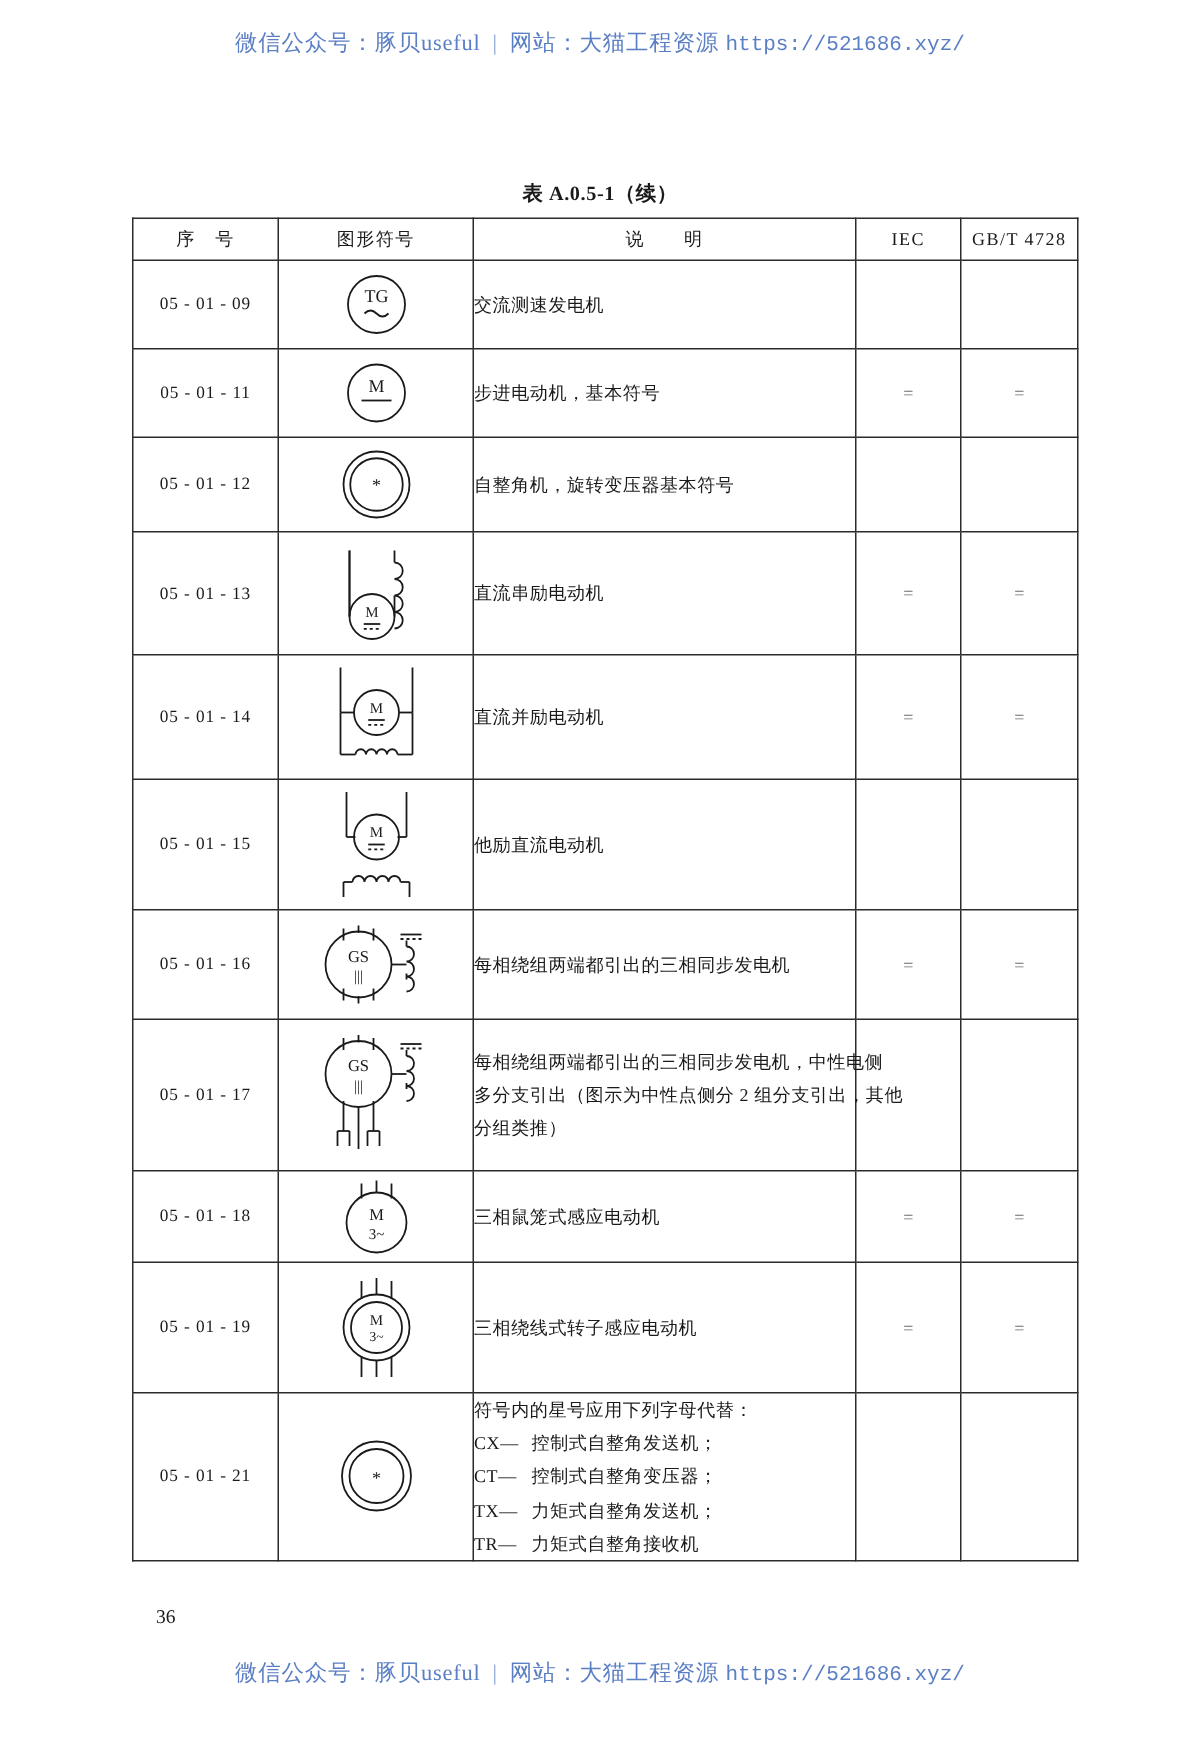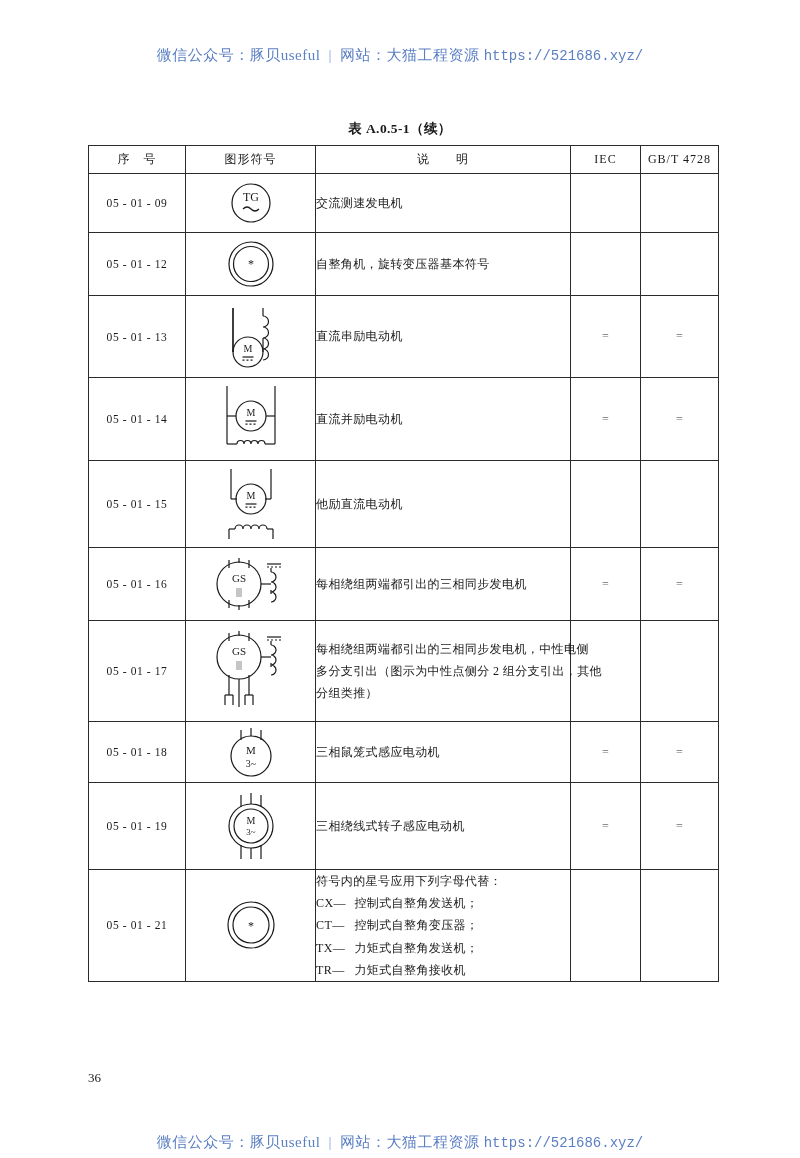--- a/index.html
+++ b/index.html
@@ -15,21 +15,20 @@
   }
   .watermark {
     position: absolute;
     left: 0; right: 0;
     text-align: center;
     color: #5b7fc4;
     font-size: 15px;
     letter-spacing: .5px;
     white-space: nowrap;
     font-family: "Liberation Serif", "DejaVu Serif", serif;
-    margin-top: 27px;
   }
   .watermark .sep { color:#8aa4d8; padding: 0 8px; }
   .watermark .url { font-family: "Liberation Mono","DejaVu Sans Mono",monospace; font-size: 14px; letter-spacing: 0px;}
   #wm-top { top: 19px; }
   #wm-bottom { top: 1106px; }
 
   #table-title {
     position: absolute;
     top: 120px; left: 0; right: 0;
     text-align: center;
@@ -94,21 +93,21 @@
     width: 100%;
   }
   svg { display:block; overflow: visible; }
   svg text {
     font-family: "Liberation Serif","DejaVu Serif",serif;
     fill: #1a1a1a;
   }
 
   #page-number {
     position: absolute;
-    left: 88px;
+    left: 104px;
     top: 1070px;
     font-size: 13px;
     font-family: "Liberation Serif","DejaVu Serif",serif;
   }
 </style>
 </head>
 <body>
 
 <div class="watermark" id="wm-top" style="color: rgb(91, 127, 196);">
   <span>微信公众号：</span><span>豚贝useful</span><span class="sep">|</span><span>网站：</span><span>大猫工程资源</span> <span class="url">https://521686.xyz/</span>
@@ -143,20 +142,37 @@
               <text x="32" y="27" text-anchor="middle" font-size="12">TG</text>
               <path stroke="#1a1a1a" fill="none" stroke-width="1.2" d="M24 35 q 4 -4 8 0 q 4 4 8 0"></path>
             </svg>
           </div>
         </td>
         <td class="cell-desc">
           <div class="desc-line">交流测速发电机</div>
         </td>
         <td class="cell-mark"></td>
         <td class="cell-mark"></td>
+      </tr>
+      <tr style="height: 48px;">
+        <td class="cell-no">05 - 01 - 11</td>
+        <td class="cell-sym">
+          <div class="sym-box">
+            <svg width="64" height="58" viewBox="0 0 64 58">
+              <circle stroke="#1a1a1a" fill="none" stroke-width="1.2" cx="32" cy="29" r="19"></circle>
+              <text x="32" y="28" text-anchor="middle" font-size="12">M</text>
+              <line stroke="#1a1a1a" fill="none" stroke-width="1.2" x1="22" y1="34" x2="42" y2="34"></line>
+            </svg>
+          </div>
+        </td>
+        <td class="cell-desc">
+          <div class="desc-line">步进电动机，基本符号</div>
+        </td>
+        <td class="cell-mark">=</td>
+        <td class="cell-mark">=</td>
       </tr>
       <tr style="height: 48px;">
         <td class="cell-no">05 - 01 - 12</td>
         <td class="cell-sym">
           <div class="sym-box">
             <svg width="64" height="62" viewBox="0 0 64 62">
               <circle stroke="#1a1a1a" fill="none" stroke-width="1.2" cx="32" cy="31" r="22"></circle>
               <circle stroke="#1a1a1a" fill="none" stroke-width="1.2" cx="32" cy="31" r="17.5"></circle>
               <text x="32" y="35" text-anchor="middle" font-size="12">*</text>
             </svg>

